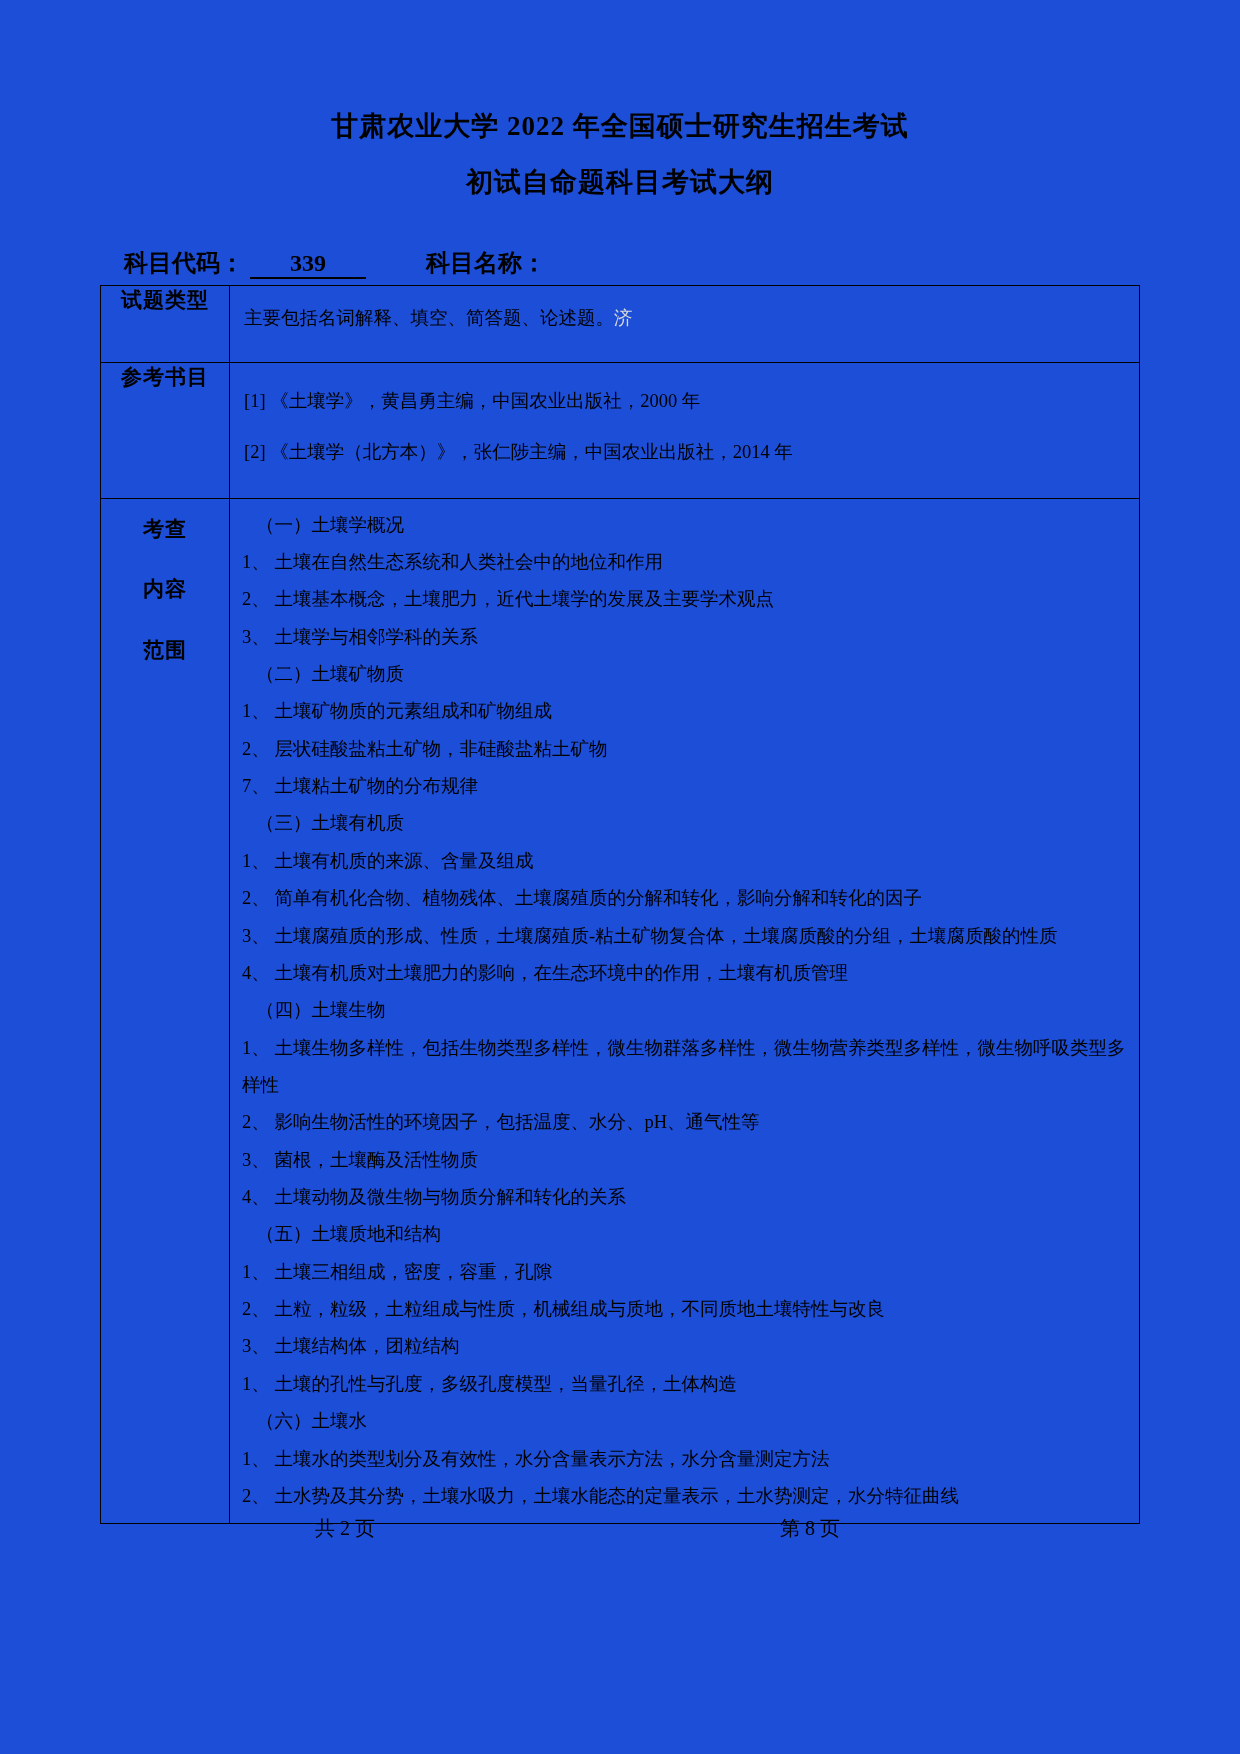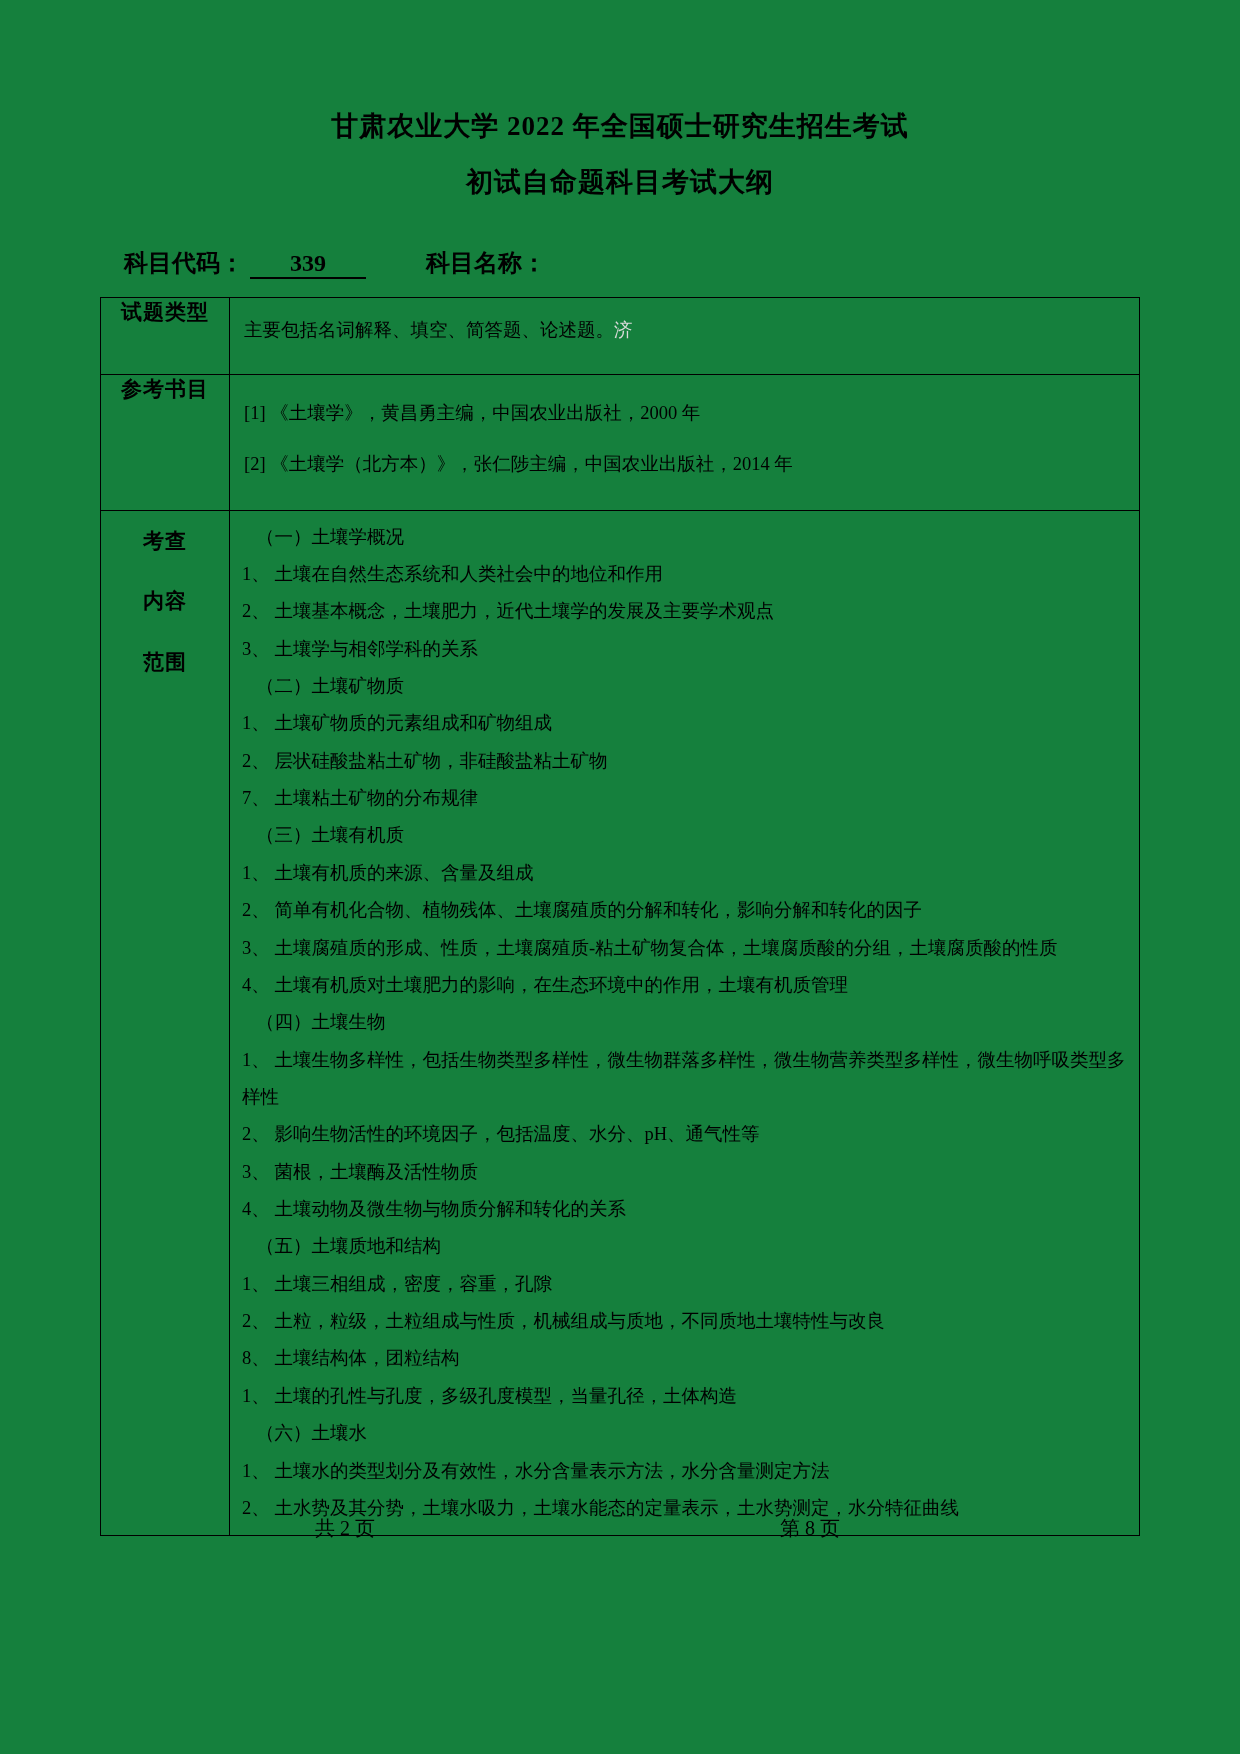--- a/index.html
+++ b/index.html
@@ -8,42 +8,42 @@
     background: #ffffff;
   }
   body {
     font-family: "Liberation Serif", "DejaVu Serif", serif;
     color: #000000;
   }
   .page {
     position: relative;
     width: 1240px;
     height: 1754px;
-    background: #15803d;
+    background: #1d4ed8;
     box-sizing: border-box;
     padding: 112px 100px 0 100px;
     overflow: hidden;
   }
   .doc-title {
     text-align: center;
     font-weight: bold;
     font-size: 27px;
     letter-spacing: 1px;
     line-height: 1.1;
   }
   .doc-title .line1 { margin-bottom: 26px; }
   .doc-title .line2 { margin-bottom: 0; }
 
   .subject-line {
     display: flex;
     align-items: flex-end;
     font-size: 24px;
     font-weight: bold;
     margin-top: 50px;
-    margin-bottom: 18px;
+    margin-bottom: 6px;
     padding-left: 24px;
   }
   .subject-line .lbl { white-space: nowrap; }
   .code-blank {
     display: inline-block;
     min-width: 116px;
     text-align: center;
     border-bottom: 2px solid #000;
     margin: 0 6px;
     font-family: "Liberation Serif", serif;
@@ -167,21 +167,21 @@
               <div class="scope-line num">3、 土壤腐殖质的形成、性质，土壤腐殖质-粘土矿物复合体，土壤腐质酸的分组，土壤腐质酸的性质</div>
               <div class="scope-line num">4、 土壤有机质对土壤肥力的影响，在生态环境中的作用，土壤有机质管理</div>
               <div class="scope-line sub">（四）土壤生物</div>
               <div class="scope-line num">1、 土壤生物多样性，包括生物类型多样性，微生物群落多样性，微生物营养类型多样性，微生物呼吸类型多样性</div>
               <div class="scope-line num">2、 影响生物活性的环境因子，包括温度、水分、pH、通气性等</div>
               <div class="scope-line num">3、 菌根，土壤酶及活性物质</div>
               <div class="scope-line num">4、 土壤动物及微生物与物质分解和转化的关系</div>
               <div class="scope-line sub">（五）土壤质地和结构</div>
               <div class="scope-line num">1、 土壤三相组成，密度，容重，孔隙</div>
               <div class="scope-line num">2、 土粒，粒级，土粒组成与性质，机械组成与质地，不同质地土壤特性与改良</div>
-              <div class="scope-line num">8、 土壤结构体，团粒结构</div>
+              <div class="scope-line num">3、 土壤结构体，团粒结构</div>
               <div class="scope-line num">1、 土壤的孔性与孔度，多级孔度模型，当量孔径，土体构造</div>
               <div class="scope-line sub">（六）土壤水</div>
               <div class="scope-line num">1、 土壤水的类型划分及有效性，水分含量表示方法，水分含量测定方法</div>
               <div class="scope-line num">2、 土水势及其分势，土壤水吸力，土壤水能态的定量表示，土水势测定，水分特征曲线</div>
             </div>
       </td>
     </tr>
   </tbody>
     </table>
 

